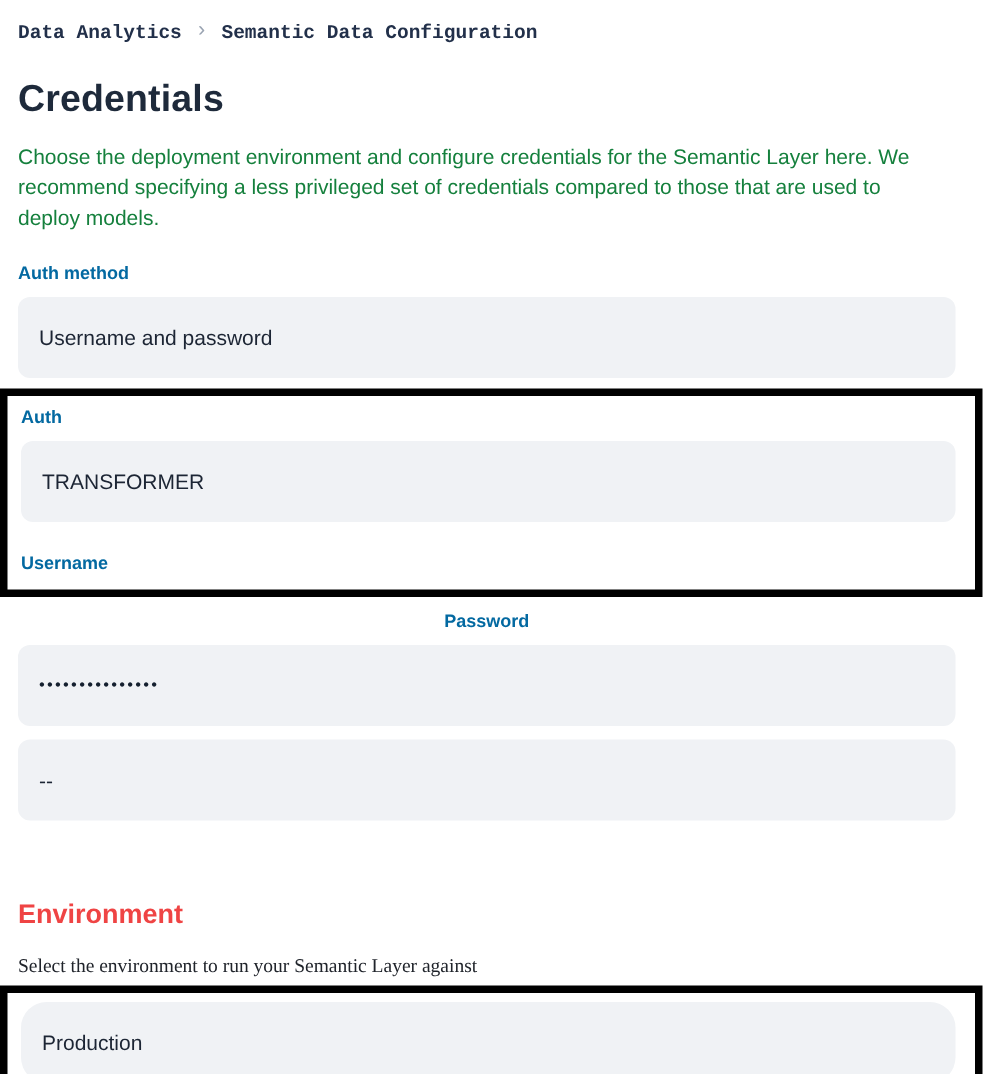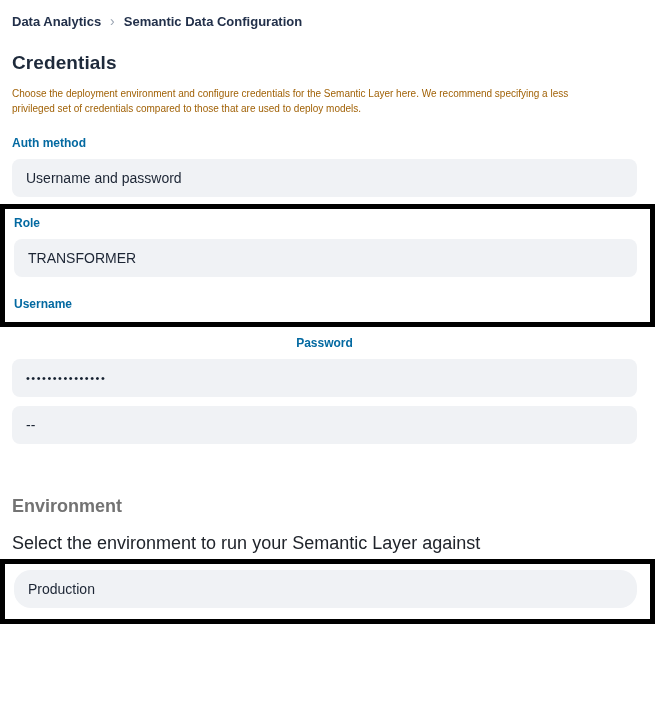--- a/index.html
+++ b/index.html
@@ -15,73 +15,75 @@
 
   
   .breadcrumb {
     padding: 14px 12px 0 12px;
     display: flex;
     align-items: center;
     gap: 9px;
     font-size: 13px;
     font-weight: 700;
     color: #22304a;
+    font-family: Liberation Mono, monospace;
   }
   .breadcrumb a {
     color: #22304a;
     text-decoration: none;
     cursor: pointer;
   }
   .breadcrumb .sep {
     color: #9aa4b2;
     font-size: 14px;
     font-weight: 400;
     line-height: 1;
     transform: translateY(-1px);
   }
 
   
   h1.section-title {
     margin: 23px 12px 0 12px;
-    font-size: 19px;
+    font-size: 25px;
     font-weight: 700;
     color: #1e2a3b;
     letter-spacing: 0.1px;
   }
   h2.section-title {
     margin: 52px 12px 0 12px;
     font-size: 18px;
     font-weight: 700;
-    color: #737373;
+    color: #ef4444;
   }
   p.section-desc {
     margin: 13px 12px 0 12px;
     max-width: 600px;
-    font-size: 10px;
+    font-size: 14px;
     line-height: 1.45;
-    color: #a16207;
+    color: #15803d;
   }
   p.env-desc {
     margin: 16px 12px 0 12px;
-    font-size: 18px;
+    font-size: 13px;
     color: #20242b;
+    font-family: Liberation Serif, serif;
   }
 
   
   .field { padding: 0 24px 0 12px; }
   .field-label {
     display: block;
     margin-top: 20px;
     font-size: 12px;
     font-weight: 700;
     color: #0369a1;
   }
   .field-input {
     margin-top: 9px;
-    height: 38px;
+    height: 54px;
     background: #f0f2f5;
     border-radius: 8px;
     display: flex;
     align-items: center;
     padding-left: 14px;
     font-size: 14px;
     color: #1c2534;
     cursor: text;
   }
   .field-input.dots {
@@ -125,21 +127,21 @@
 
   <p class="section-desc">Choose the deployment environment and configure credentials for the Semantic Layer here. We recommend specifying a less privileged set of credentials compared to those that are used to deploy models.</p>
 
   <div class="field">
     <label class="field-label">Auth method</label>
     <div class="field-input">Username and password</div>
   </div>
 
   <div class="highlight-box">
     <div class="field inner-field">
-      <label class="field-label">Role</label>
+      <label class="field-label">Auth</label>
       <div class="field-input">TRANSFORMER</div>
     </div>
     <div class="field inner-field">
       <label class="field-label">Username</label>
     </div>
   </div>
 
   <div class="field pw-after">
     <label class="field-label">Password</label>
     <div class="field-input dots">•••••••••••••••</div>

